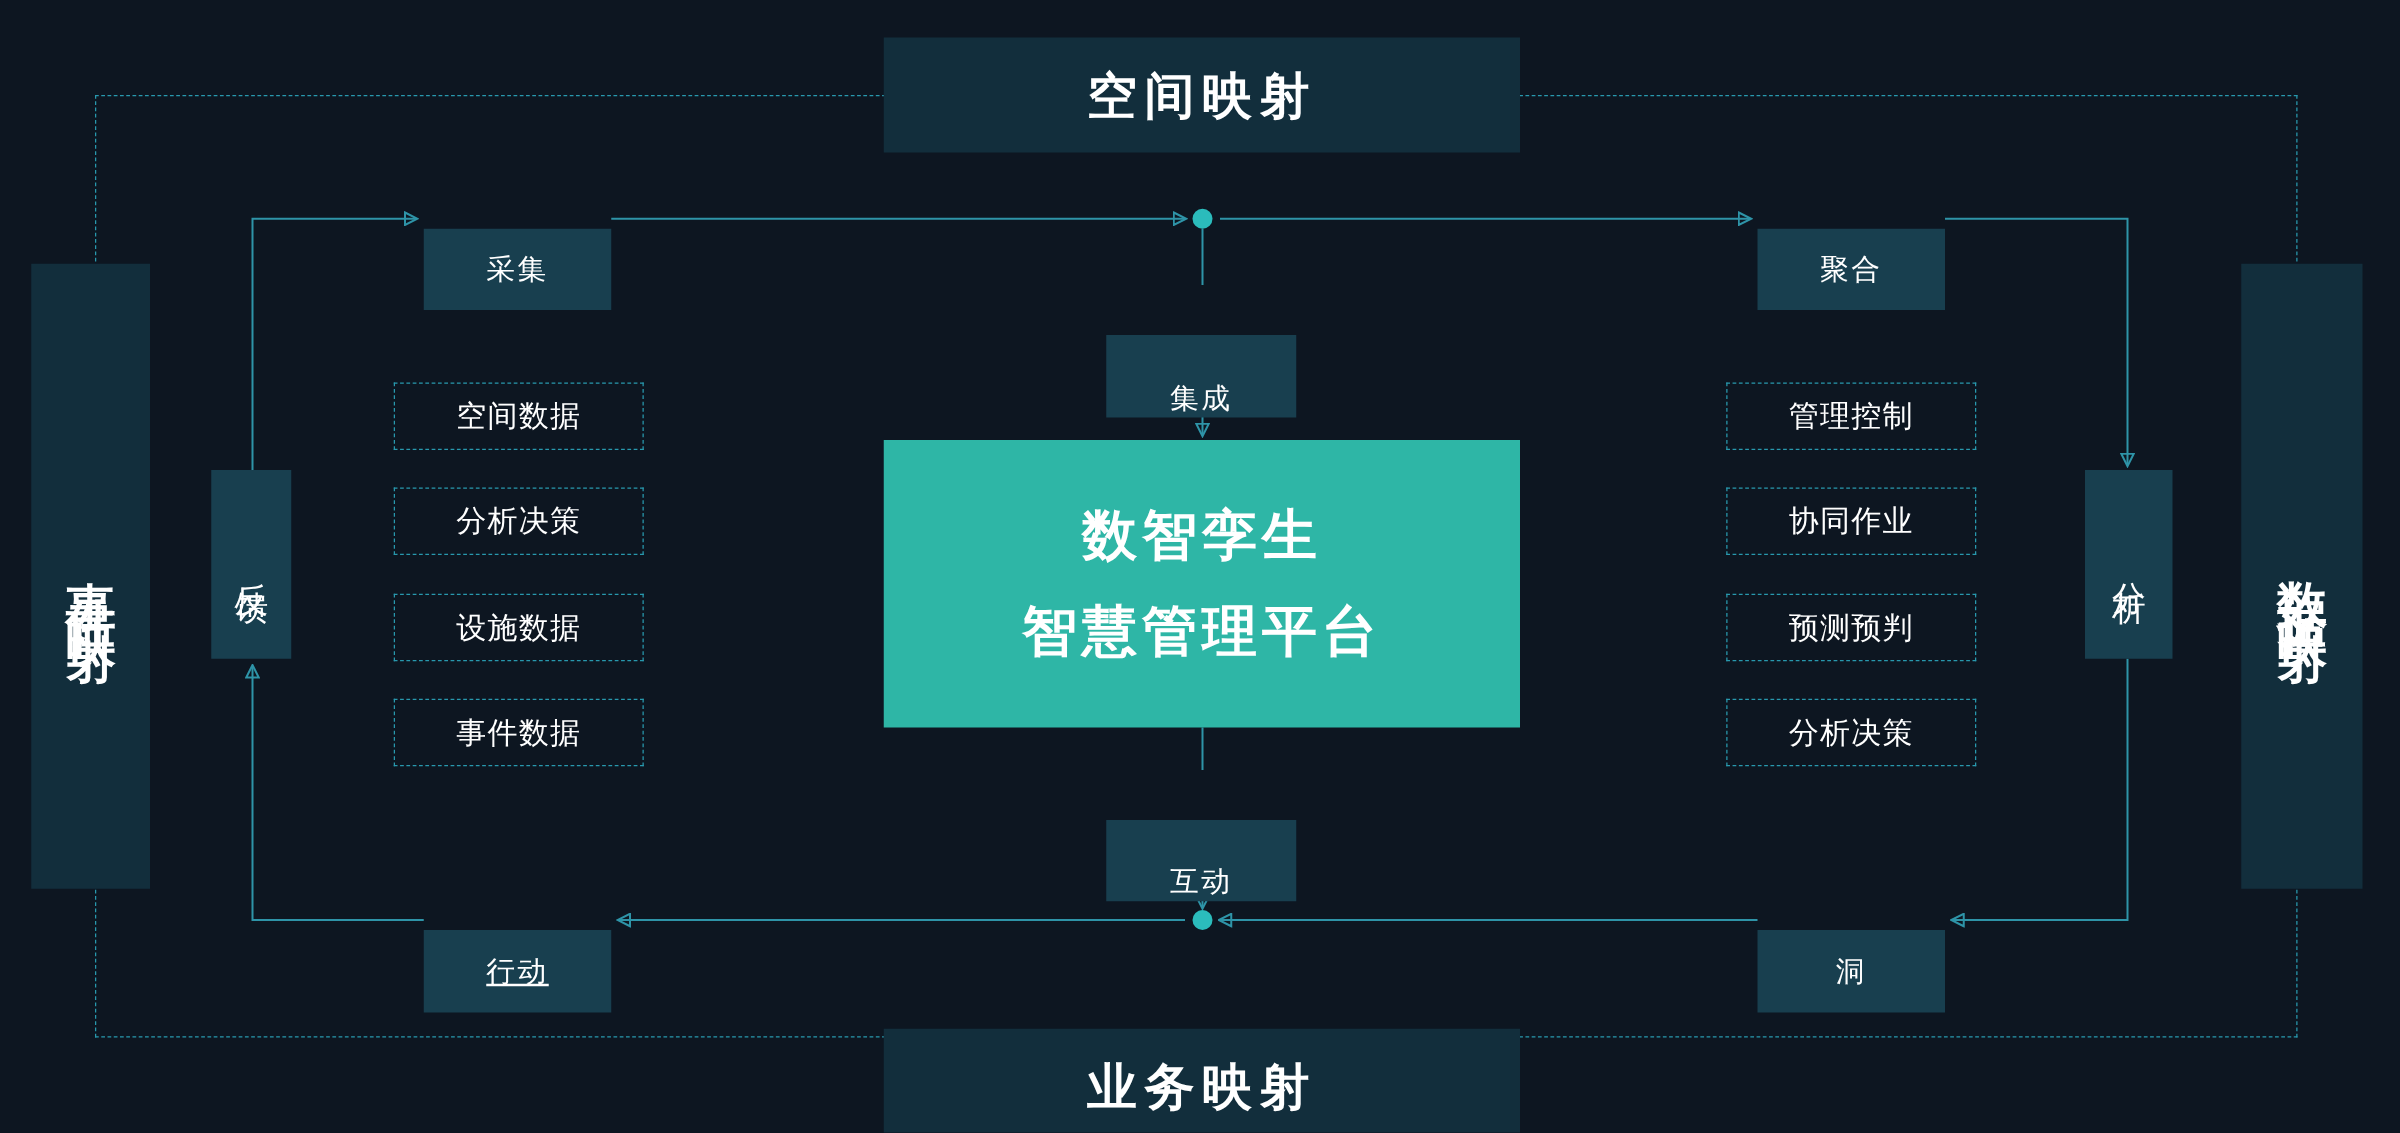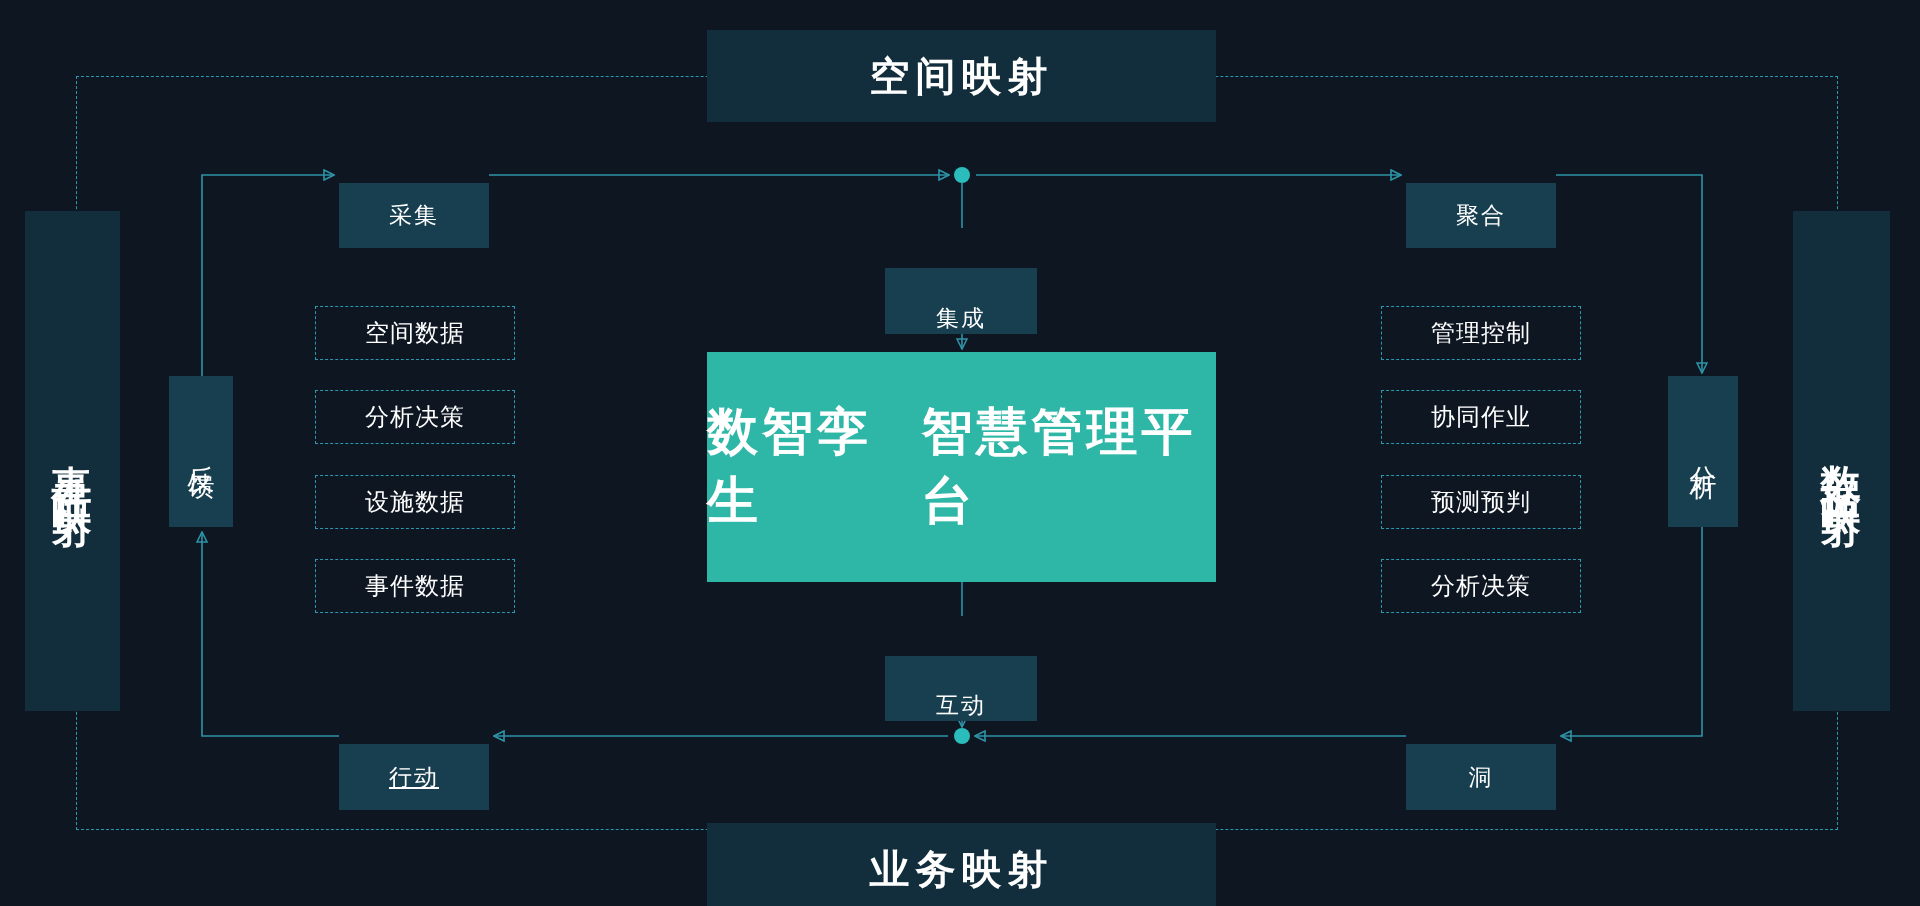--- a/index.html
+++ b/index.html
@@ -39,22 +39,22 @@
     background:var(--mapping-fill);
     font-size:40px;font-weight:600;letter-spacing:6px;
   }
   .mapping-v{
     background:var(--mapping-fill);
     font-size:40px;font-weight:600;
     writing-mode:vertical-rl;text-orientation:upright;letter-spacing:14px;
   }
   .platform{
     background:var(--platform-fill);
-    gap:18px;
-    font-size:51px;font-weight:700;letter-spacing:4px;
+    flex-direction:column;gap:18px;
+    font-size:44px;font-weight:700;letter-spacing:4px;
   }
   .node{
     background:var(--node-fill);
     font-size:23px;font-weight:500;letter-spacing:2px;margin-top:40px;
   }
   .vnode{
     background:var(--node-fill);
     font-size:27px;font-weight:500;
     writing-mode:vertical-rl;text-orientation:upright;letter-spacing:8px;
   }

